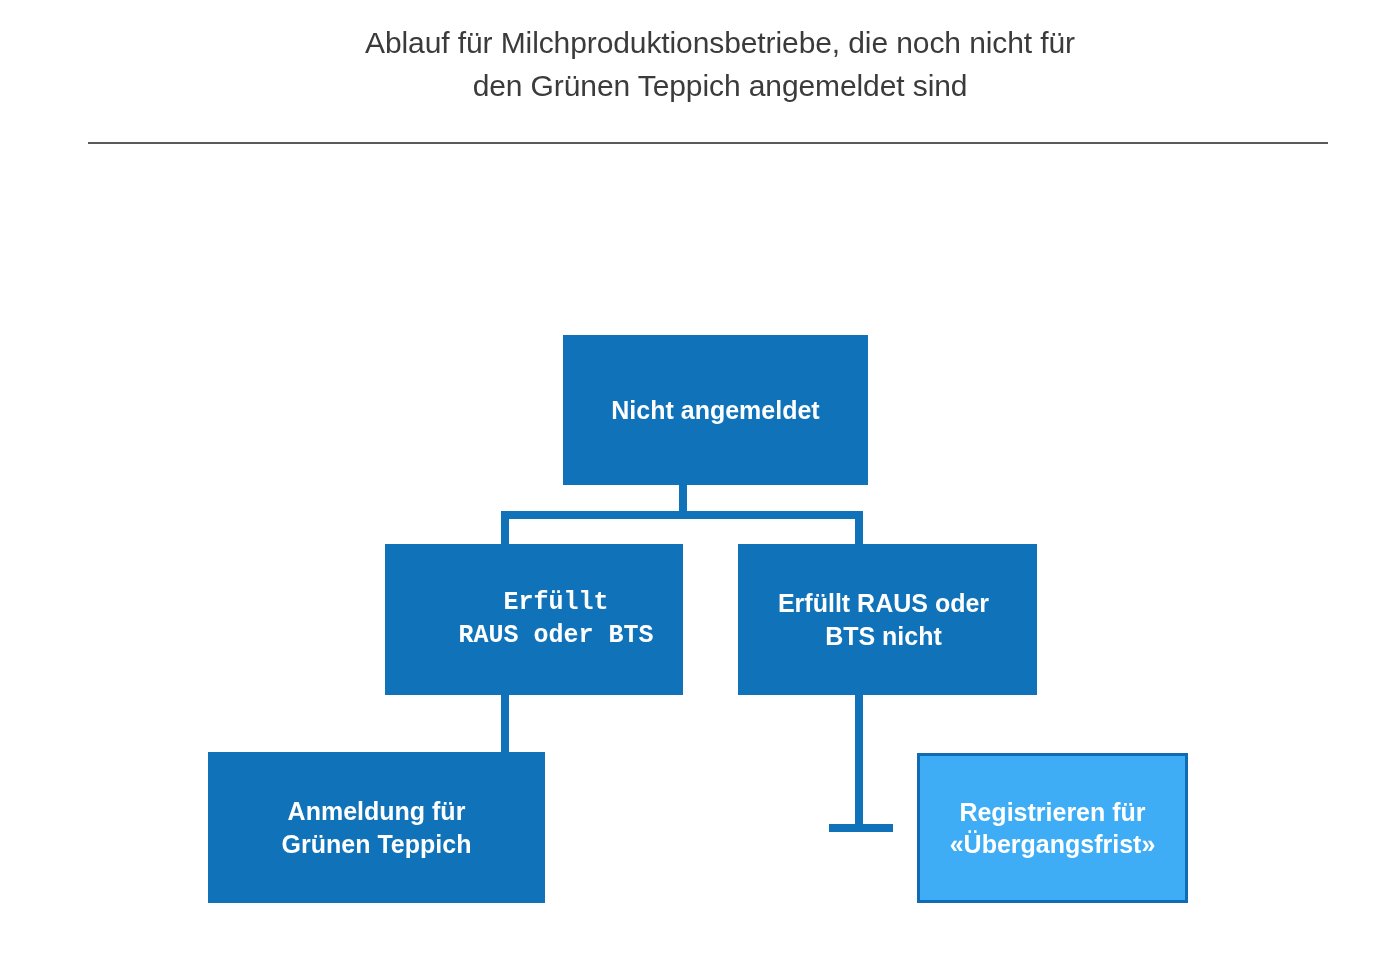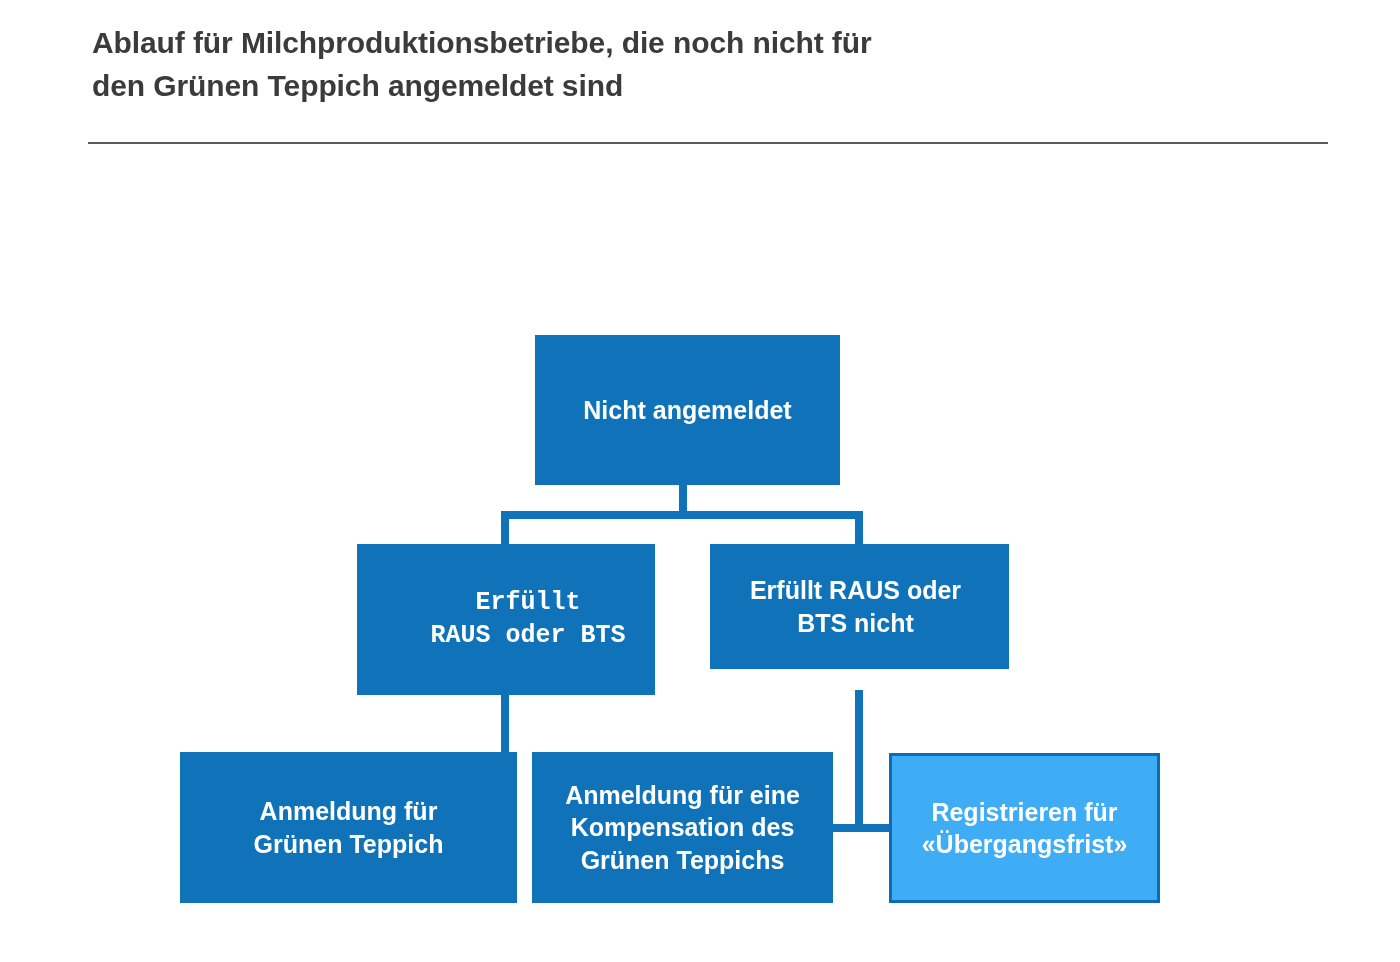--- a/index.html
+++ b/index.html
@@ -16,26 +16,26 @@
     position: relative;
     width: 1400px;
     height: 962px;
     background: #ffffff;
     overflow: hidden;
   }
 
   
   .title {
     position: absolute;
-    left: 92px;
+    left: 100px;
     top: 22px;
     width: 1240px;
-    text-align: left;
+    text-align: center;
     font-size: 30px;
-    font-weight: bold;
+    font-weight: normal;
     line-height: 1.42;
     color: #3b3b3b;
     letter-spacing: -0.1px;
     white-space: pre-line;
   }
   .title-rule {
     position: absolute;
     left: 88px;
     top: 142px;
     width: 1240px;
@@ -58,20 +58,21 @@
     display: flex;
     align-items: center;
     justify-content: center;
     text-align: center;
     color: #ffffff;
     font-size: 25px;
     font-weight: bold;
     line-height: 1.30;
     white-space: pre-line;
     z-index: 3;
+    margin-left: 28px;
   }
   .node.primary { background: #1073ba; }
   .node.accent  { background: #3fadf5; border: 3px solid #0f6cb4; }
 
   
   .node .label { display: block; }
   .node.offset-right .label { transform: translateX(22px); font-family: Liberation Mono, monospace; }
   .node.offset-left  .label { transform: translateX(-4px); }
 
   
@@ -105,35 +106,30 @@
 
     <div class="node primary" style="left:535px; top:335px; width:305px; height:150px;">
       <span class="label">Nicht angemeldet</span>
     </div>
 
     <div class="node primary offset-right" style="left:357px; top:544px; width:298px; height:151px;">
       <span class="label">Erfüllt
 RAUS oder BTS</span>
     </div>
 
-    <div class="node primary offset-left" style="left:710px; top:544px; width:299px; height:125px;">
+    <div class="node primary offset-left" style="left:710px; top:544px; width:299px; height:151px;">
       <span class="label">Erfüllt RAUS oder
 BTS nicht</span>
     </div>
 
     <div class="node primary" style="left:180px; top:752px; width:337px; height:151px;">
       <span class="label">Anmeldung für
 Grünen Teppich</span>
     </div>
 
-    <div class="node primary" style="left:532px; top:752px; width:301px; height:151px;">
-      <span class="label">Anmeldung für eine
-Kompensation des
-Grünen Teppichs</span>
-    </div>
 
     <div class="node accent" style="left:889px; top:753px; width:271px; height:150px;">
       <span class="label">Registrieren für
 «Übergangsfrist»</span>
     </div>
 
   </div>
 </div>
 
 </body></html>

